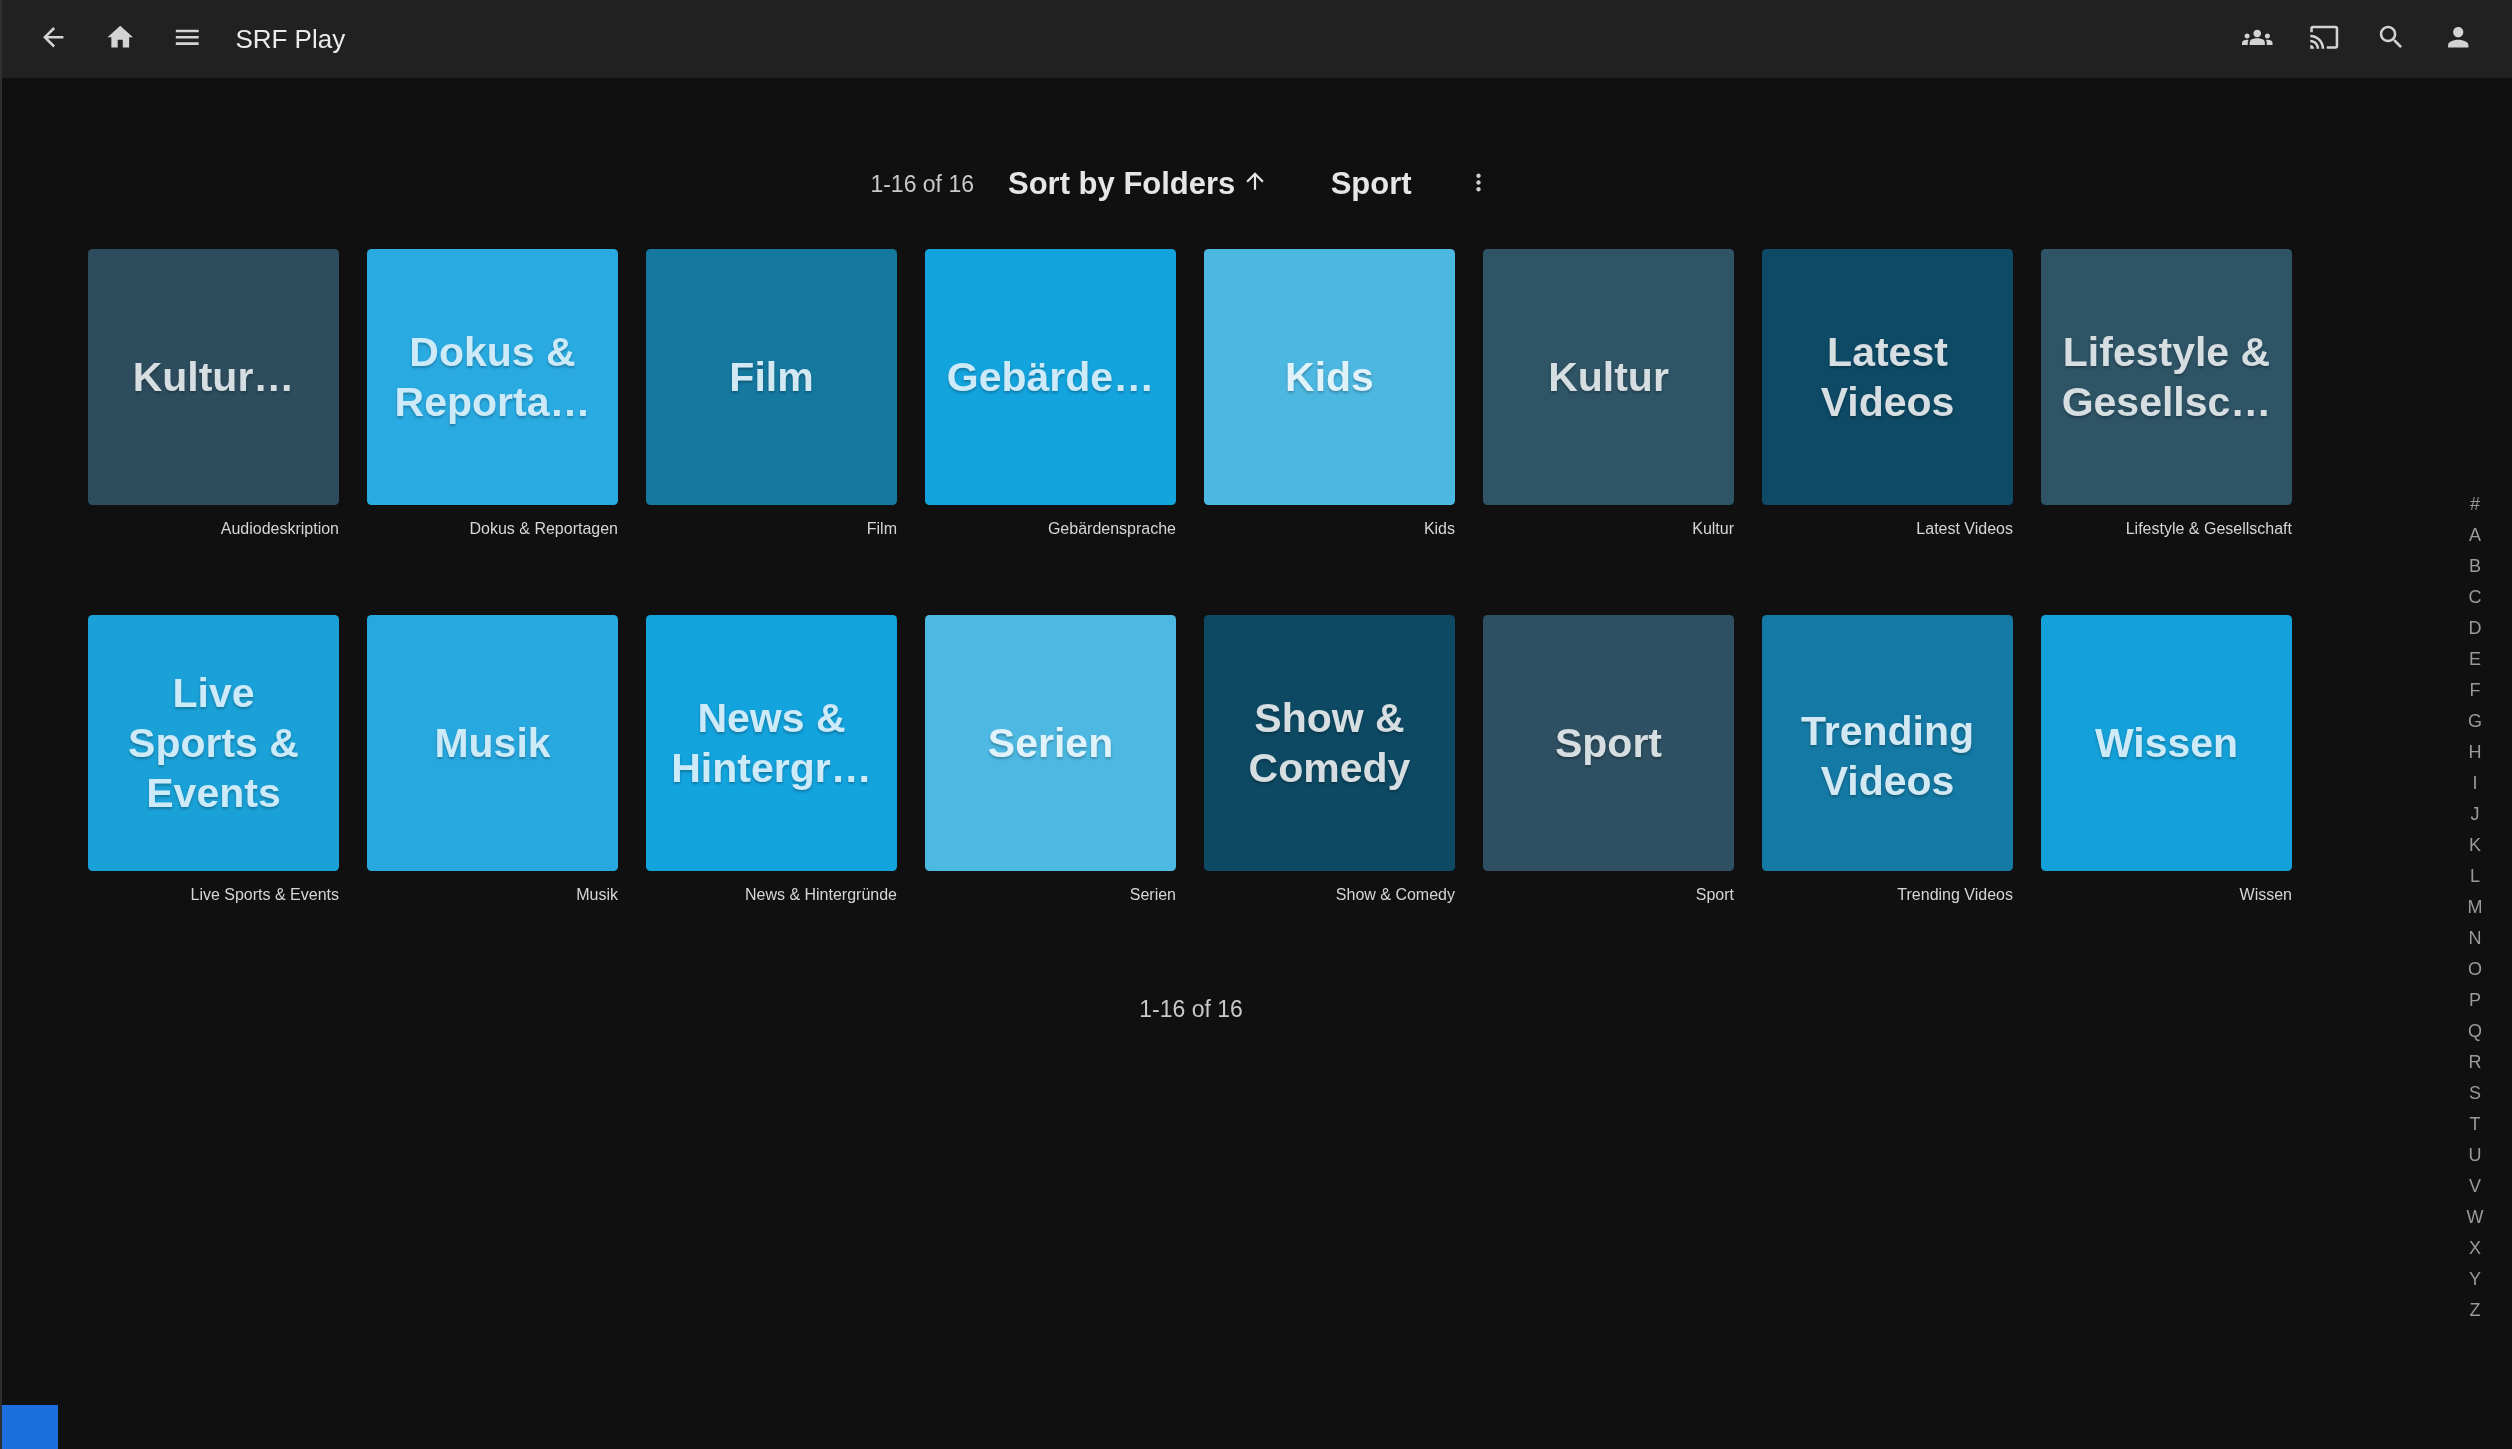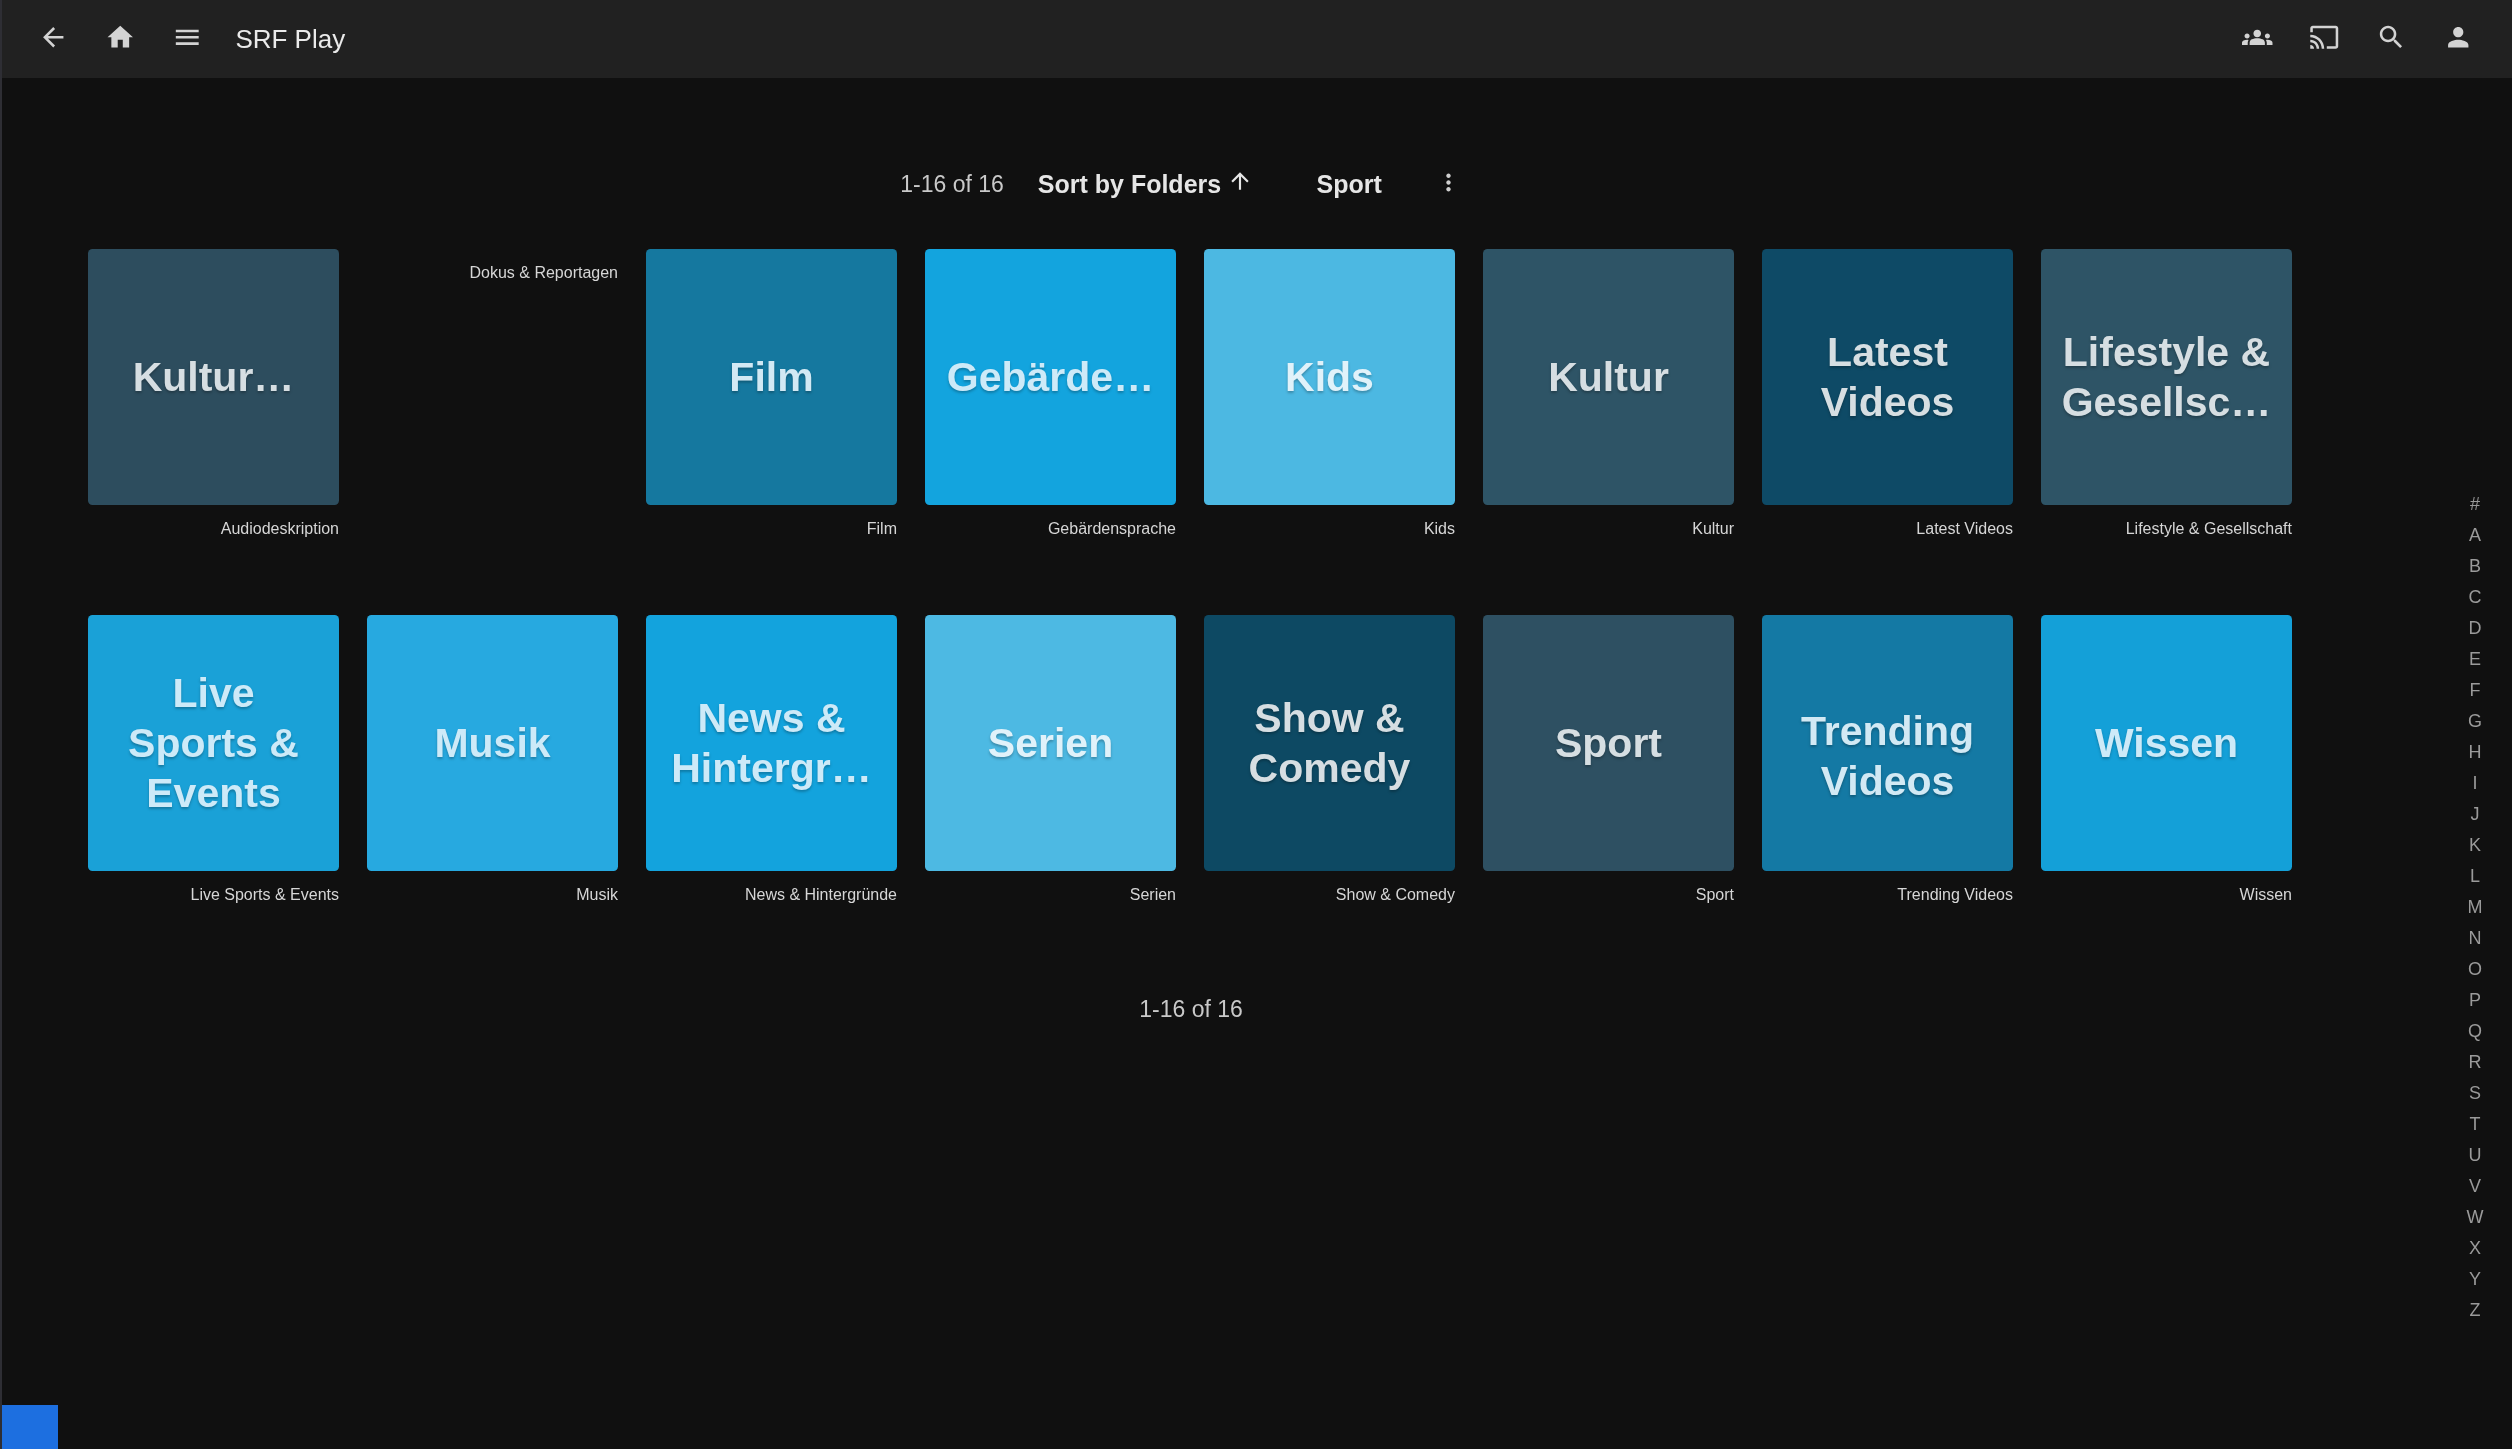--- a/index.html
+++ b/index.html
@@ -25,21 +25,21 @@
   .tb-spacer{flex:1}
 
   
   .toolbar{
     position:absolute;top:156px;left:0;width:2382px;height:56px;
     display:flex;align-items:center;justify-content:center;
   }
   .count-text{font-size:23px;color:#c9c9c9}
   .txt-btn{
     display:flex;align-items:center;background:none;border:none;cursor:pointer;padding:0;
-    font-family:inherit;font-size:25px;font-weight:700;color:#e6e6e6;
+    font-family:inherit;font-size:31px;font-weight:700;color:#e6e6e6;
   }
   .sort-btn{margin-left:34px}
   .sort-btn svg{width:26px;height:26px;fill:#e6e6e6;margin-left:6.3px}
   .filter-btn{margin-left:63px}
   .kebab-btn{margin-left:43px}
   .kebab-btn svg{width:27px;height:27px;fill:#cfcfcf}
 
   
   .grid{
     position:absolute;left:88px;top:249px;
@@ -138,20 +138,24 @@
 </div>
 
 <main class="grid">
     <div class="cell">
       <div class="card" style="background: rgb(45, 77, 94);">
         <span class="card-text" style="color: rgb(214, 222, 226);">Kultur…</span>
       </div>
       <div class="card-label">Audiodeskription</div>
     </div>
     <div class="cell">
+      <div class="card" style="background: rgb(41, 171, 226);">
+        <span class="card-text" style="color: rgb(205, 234, 248);">Dokus &amp;
+Reporta…</span>
+      </div>
       <div class="card-label">Dokus &amp; Reportagen</div>
     </div>
     <div class="cell">
       <div class="card" style="background: rgb(21, 120, 159);">
         <span class="card-text" style="color: rgb(210, 233, 244);">Film</span>
       </div>
       <div class="card-label">Film</div>
     </div>
     <div class="cell">
       <div class="card" style="background: rgb(19, 164, 222);">

